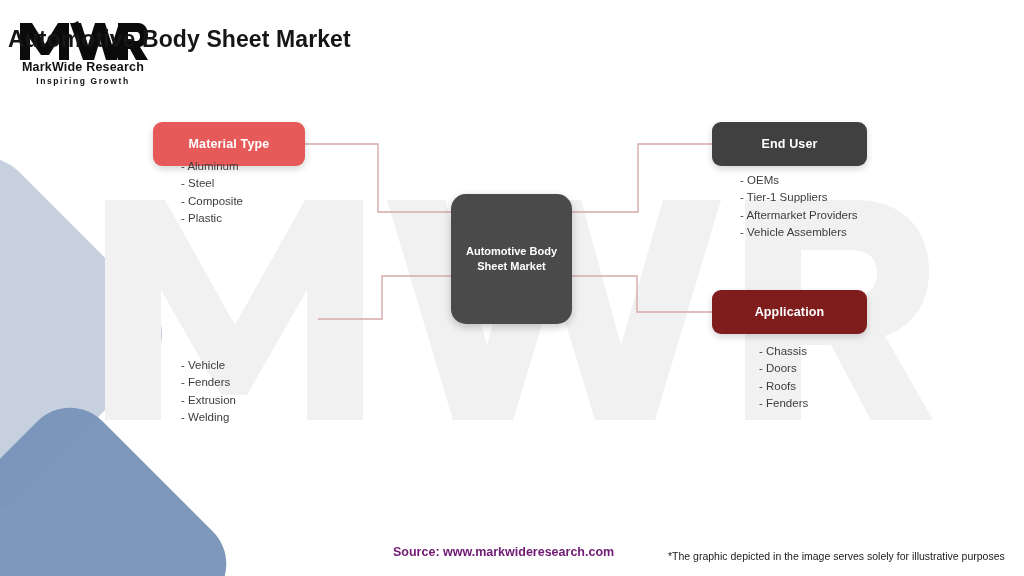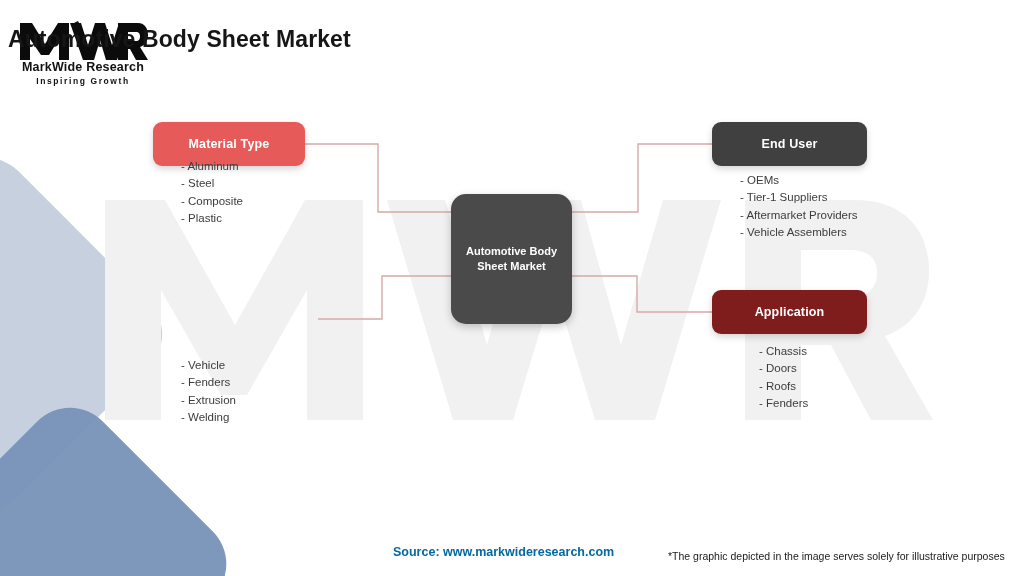--- a/index.html
+++ b/index.html
@@ -158,21 +158,21 @@
   .bl-enduser    { left: 740px; top: 172px; }
   .bl-application{ left: 740px; top: 343px; margin-left: 19px; }
 
   
   .footer-source {
     position: absolute;
     left: 393px;
     top: 545px;
     font-size: 12.5px;
     font-weight: bold;
-    color: #0369a1;
+    color: #701a75;
   }
   .footer-note {
     position: absolute;
     left: 668px;
     top: 550px;
     font-size: 10.5px;
     color: #1a1a1a;
   }
 </style>
 </head>

